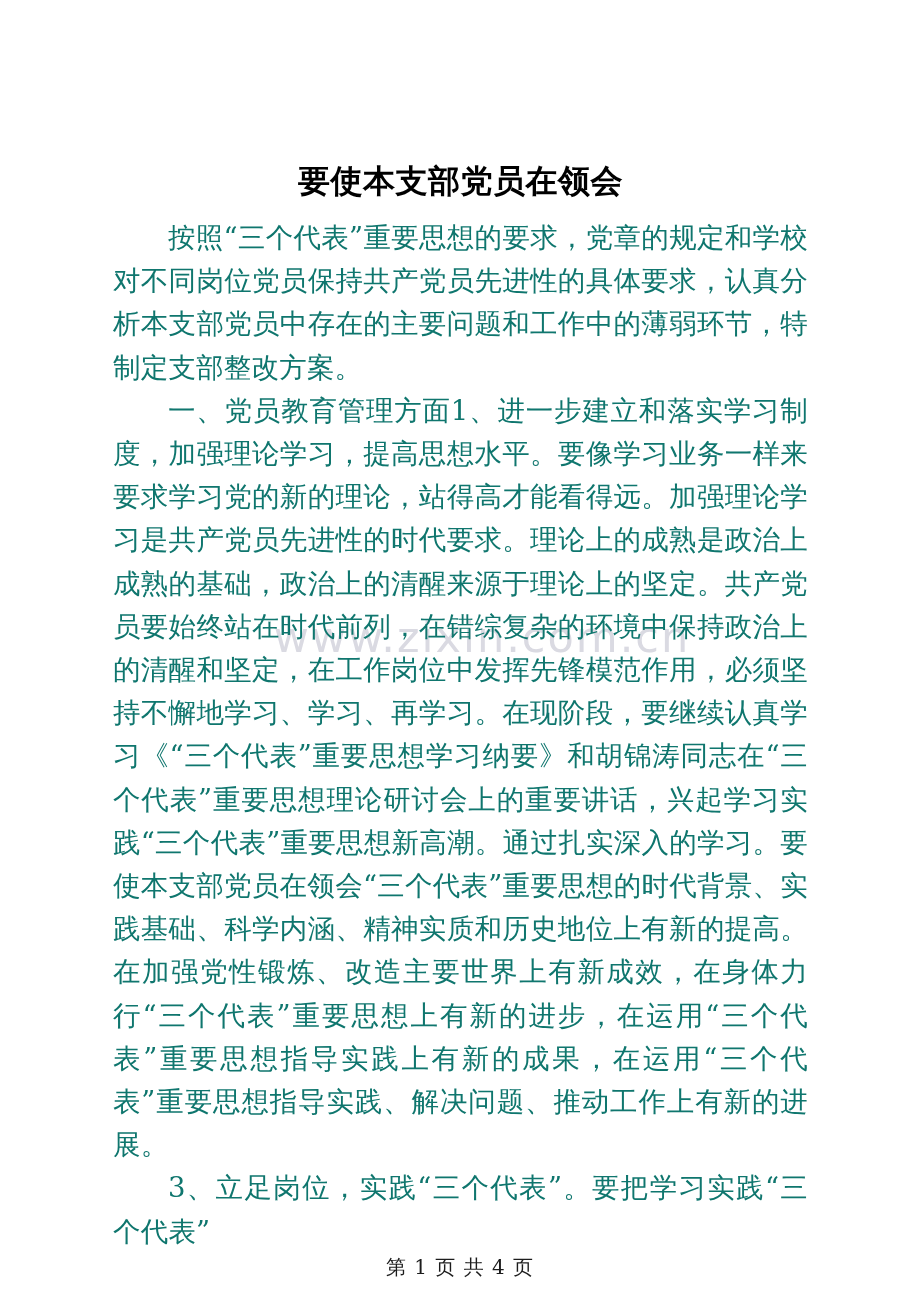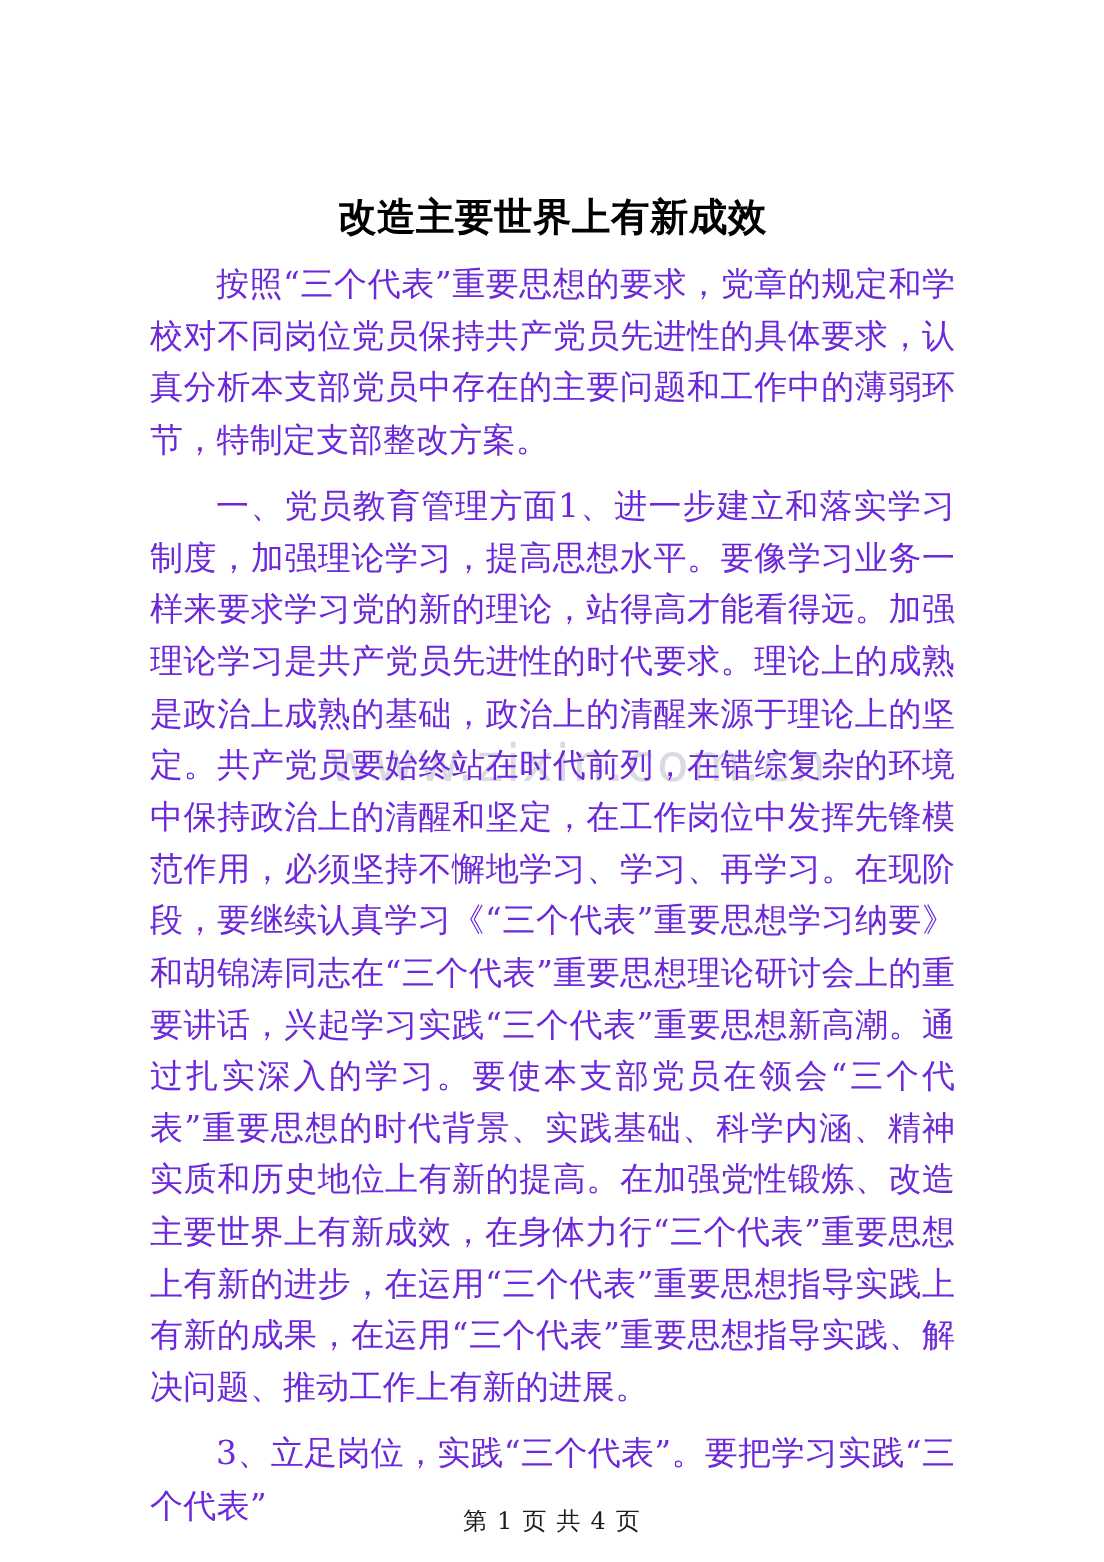--- a/index.html
+++ b/index.html
@@ -59,28 +59,28 @@
     line-height: 46px;
     letter-spacing: 0.5px;
     color: #000000;
   }
 
   .body-block {
     margin-top: 12px;
   }
 
   p.para {
-    margin: 12px;
+    margin: 0;
     font-size: 27.5px;
     line-height: 43.2px;
     text-align: justify;
     text-justify: inter-ideograph;
     text-indent: 2em;
     letter-spacing: 0.2px;
-    color: #6d28d9;
+    color: #0f766e;
   }
 
   
   .footer {
     position: absolute;
     left: 0;
     right: 0;
     top: 1252px;
     text-align: center;
     font-size: 20px;
@@ -92,21 +92,21 @@
 </style>
 </head>
 <body>
 
 <div class="page">
 
   <div class="watermark">www.zixin.com.cn</div>
 
   <div class="doc">
 
-    <h1 class="doc-title">改造主要世界上有新成效</h1>
+    <h1 class="doc-title">要使本支部党员在领会</h1>
 
     <div class="body-block">
       <p class="para">按照“三个代表”重要思想的要求，党章的规定和学校对不同岗位党员保持共产党员先进性的具体要求，认真分析本支部党员中存在的主要问题和工作中的薄弱环节，特制定支部整改方案。</p>
       <p class="para">一、党员教育管理方面1、进一步建立和落实学习制度，加强理论学习，提高思想水平。要像学习业务一样来要求学习党的新的理论，站得高才能看得远。加强理论学习是共产党员先进性的时代要求。理论上的成熟是政治上成熟的基础，政治上的清醒来源于理论上的坚定。共产党员要始终站在时代前列，在错综复杂的环境中保持政治上的清醒和坚定，在工作岗位中发挥先锋模范作用，必须坚持不懈地学习、学习、再学习。在现阶段，要继续认真学习《“三个代表”重要思想学习纳要》和胡锦涛同志在“三个代表”重要思想理论研讨会上的重要讲话，兴起学习实践“三个代表”重要思想新高潮。通过扎实深入的学习。要使本支部党员在领会“三个代表”重要思想的时代背景、实践基础、科学内涵、精神实质和历史地位上有新的提高。在加强党性锻炼、改造主要世界上有新成效，在身体力行“三个代表”重要思想上有新的进步，在运用“三个代表”重要思想指导实践上有新的成果，在运用“三个代表”重要思想指导实践、解决问题、推动工作上有新的进展。</p>
       <p class="para">3、立足岗位，实践“三个代表”。要把学习实践“三个代表”</p>
     </div>
 
   </div>
 
   <div class="footer">第 1 页  共 4 页</div>

